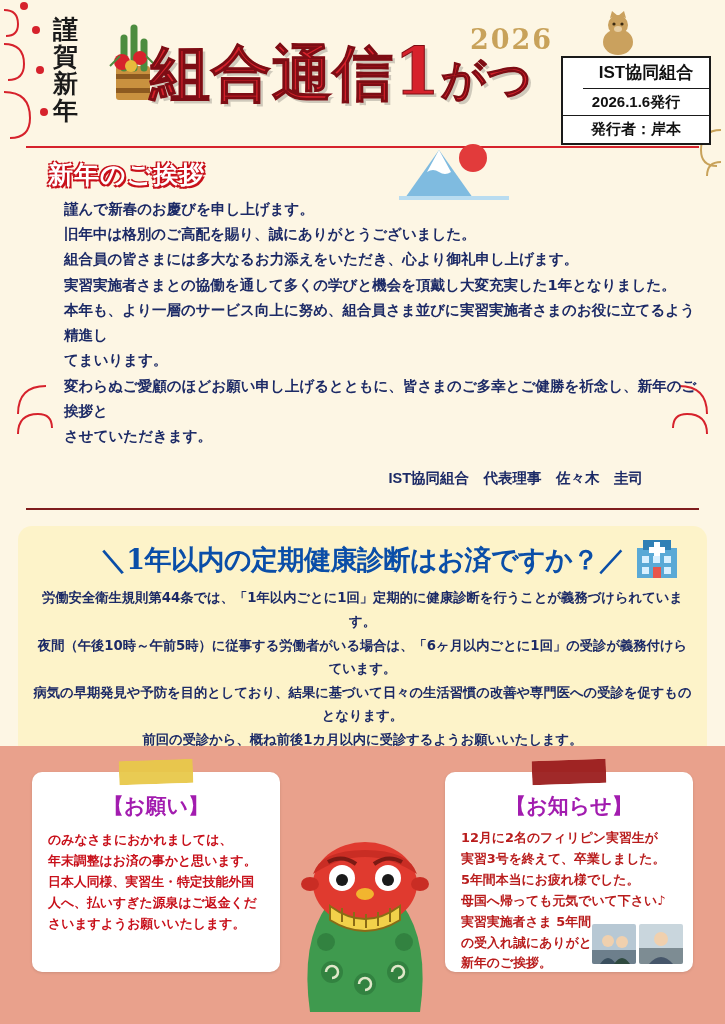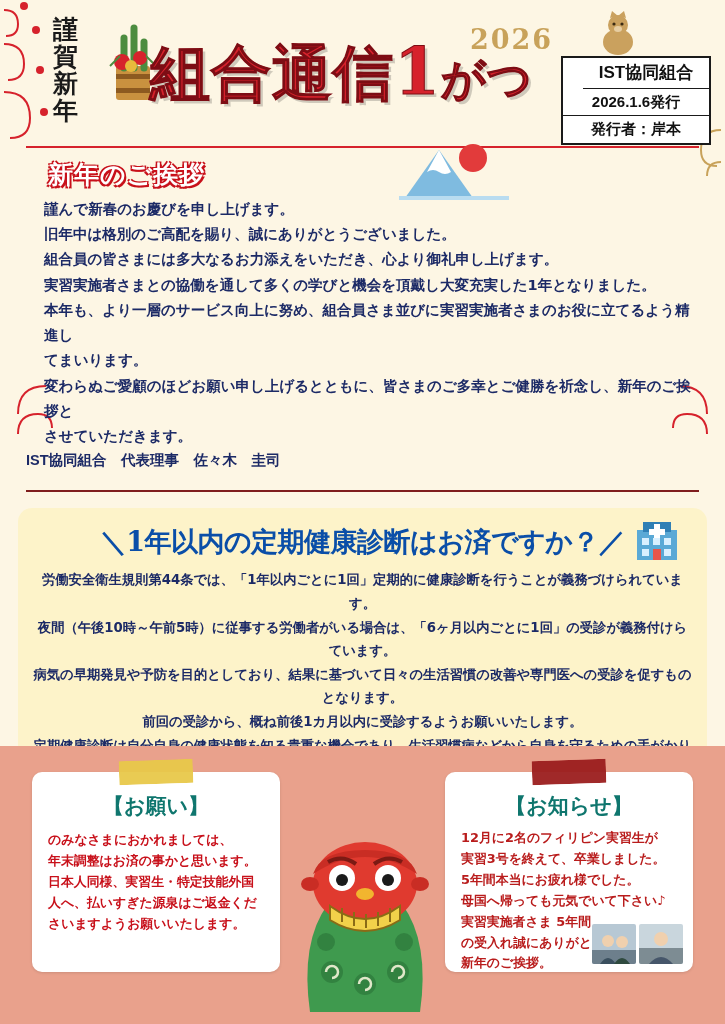--- a/index.html
+++ b/index.html
@@ -136,31 +136,31 @@
     letter-spacing: 1px;
   }
   .fuji {
     position: absolute;
     right: 190px;
     top: -8px;
     width: 110px;
     height: 62px;
   }
   .greeting-body {
-    margin: 6px 0 0 18px;
+    margin: 6px 0 0 38px;
     color: #1c2a66;
     font-size: 14.5px;
     line-height: 1.74;
     font-weight: bold;
     font-family: "DejaVu Sans", sans-serif;
   }
   .greeting-body p { margin: 0; }
   .sign {
-    margin-top: 2px;
-    text-align: left;
+    margin-top: 20px;
+    text-align: right;
     padding-right: 56px;
     color: #1c2a66;
     font-size: 14.5px;
     font-weight: bold;
   }
 
   
   .health-sec {
     position: relative;
     margin: 16px 18px 0 18px;
@@ -230,21 +230,21 @@
     left: 50%;
     transform: translateX(-50%) rotate(-2deg);
     width: 74px;
     height: 24px;
   }
   .card-title {
     text-align: center;
     margin-top: 20px;
     font-size: 21px;
     font-weight: bold;
-    color: #0f766e;
+    color: #a21caf;
     font-family: "DejaVu Serif", serif;
   }
   .card-body {
     margin: 10px 14px 0 16px;
     font-size: 12.9px;
     line-height: 1.62;
     font-weight: bold;
     color: #c8101a;
     font-family: "DejaVu Sans", sans-serif;
   }

